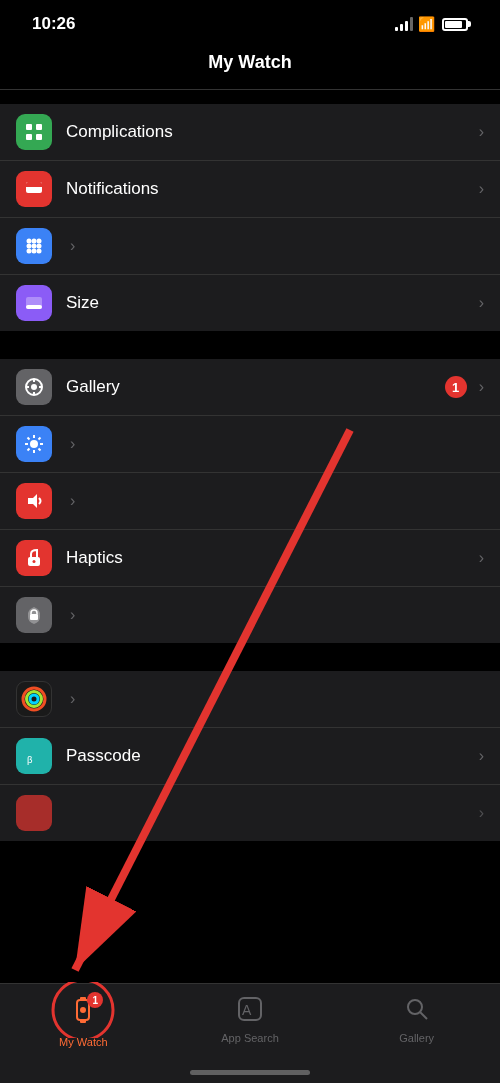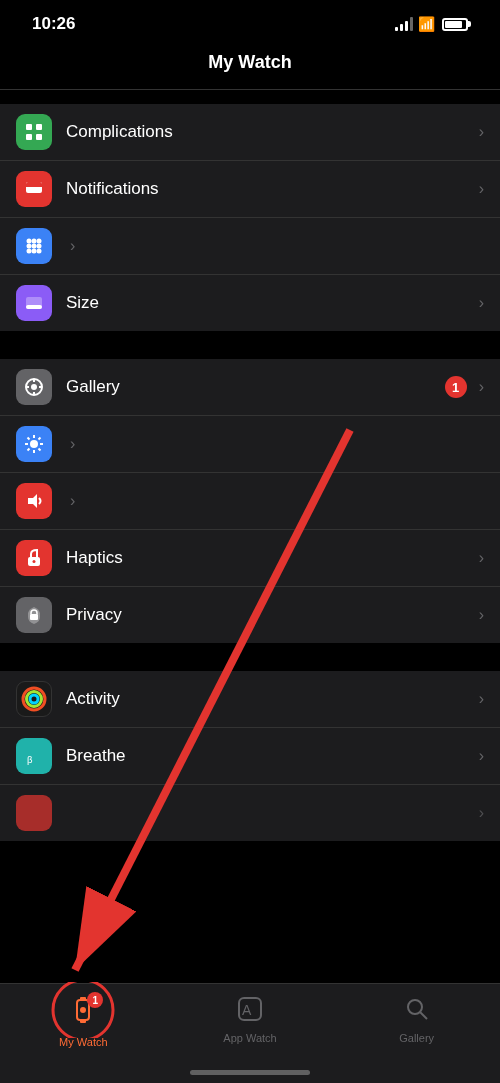--- a/index.html
+++ b/index.html
@@ -364,46 +364,44 @@
     <span class="chevron">›</span>
   </div>
   <div class="list-item">
     <div class="icon-wrapper" style="background:#636366;">
       <svg width="20" height="20" viewBox="0 0 20 20" fill="none">
         <path d="M10,2 Q5,4 4,8 L4,12 Q4,17 10,19 Q16,17 16,12 L16,8 Q15,4 10,2Z" fill="white" opacity="0.3"></path>
         <path d="M7,9 L7,8 Q7,5 10,5 Q13,5 13,8 L13,9" stroke="white" stroke-width="1.5" fill="none"></path>
         <rect x="6" y="9" width="8" height="6" rx="1" fill="white"></rect>
       </svg>
     </div>
-    <span class="item-label">Privacy</span>
     <span class="chevron">›</span>
   </div>
 </div>
 
 <div class="section-gap"></div>
 
 <div class="section">
   <div class="list-item">
     <div class="icon-wrapper" style="background:#1a1a1a; border:1px solid #333;">
       <svg width="28" height="28" viewBox="0 0 28 28">
         <circle cx="14" cy="14" r="11" fill="none" stroke="#f04e23" stroke-width="3"></circle>
         <circle cx="14" cy="14" r="7.5" fill="none" stroke="#a3e635" stroke-width="3"></circle>
         <circle cx="14" cy="14" r="4" fill="none" stroke="#00d4ff" stroke-width="3"></circle>
       </svg>
     </div>
-    <span class="item-label">Activity</span>
     <span class="chevron">›</span>
   </div>
   <div class="list-item">
     <div class="icon-wrapper" style="background:#20b2aa;">
       <svg width="20" height="20" viewBox="0 0 20 20" fill="none">
         <text x="3" y="16" font-size="14" fill="white">ᵦ</text>
       </svg>
     </div>
-    <span class="item-label">Breathe</span>
+    <span class="item-label">Passcode</span>
     <span class="chevron">›</span>
   </div>
   <div class="list-item" style="opacity:0.7">
     <div class="icon-wrapper" style="background:#e3342f;">
     </div>
     <span class="item-label"></span>
     <span class="chevron">›</span>
   </div>
 </div>
 
@@ -439,21 +437,21 @@
   </div>
 
 
   <div class="tab-item">
     <div class="tab-icon">
       <svg width="26" height="26" viewBox="0 0 26 26">
         <rect x="2" y="2" width="22" height="22" rx="5" fill="none" stroke="#636366" stroke-width="2"></rect>
         <text x="5" y="19" font-size="14" fill="#636366" font-family="sans-serif">A</text>
       </svg>
     </div>
-    <span class="tab-label">App Watch</span>
+    <span class="tab-label">App Search</span>
   </div>
 
   <div class="tab-item">
     <div class="tab-icon">
       <svg width="26" height="26" viewBox="0 0 26 26">
         <circle cx="11" cy="11" r="7" fill="none" stroke="#636366" stroke-width="2"></circle>
         <line x1="16" y1="16" x2="23" y2="23" stroke="#636366" stroke-width="2"></line>
       </svg>
     </div>
     <span class="tab-label">Gallery</span>

